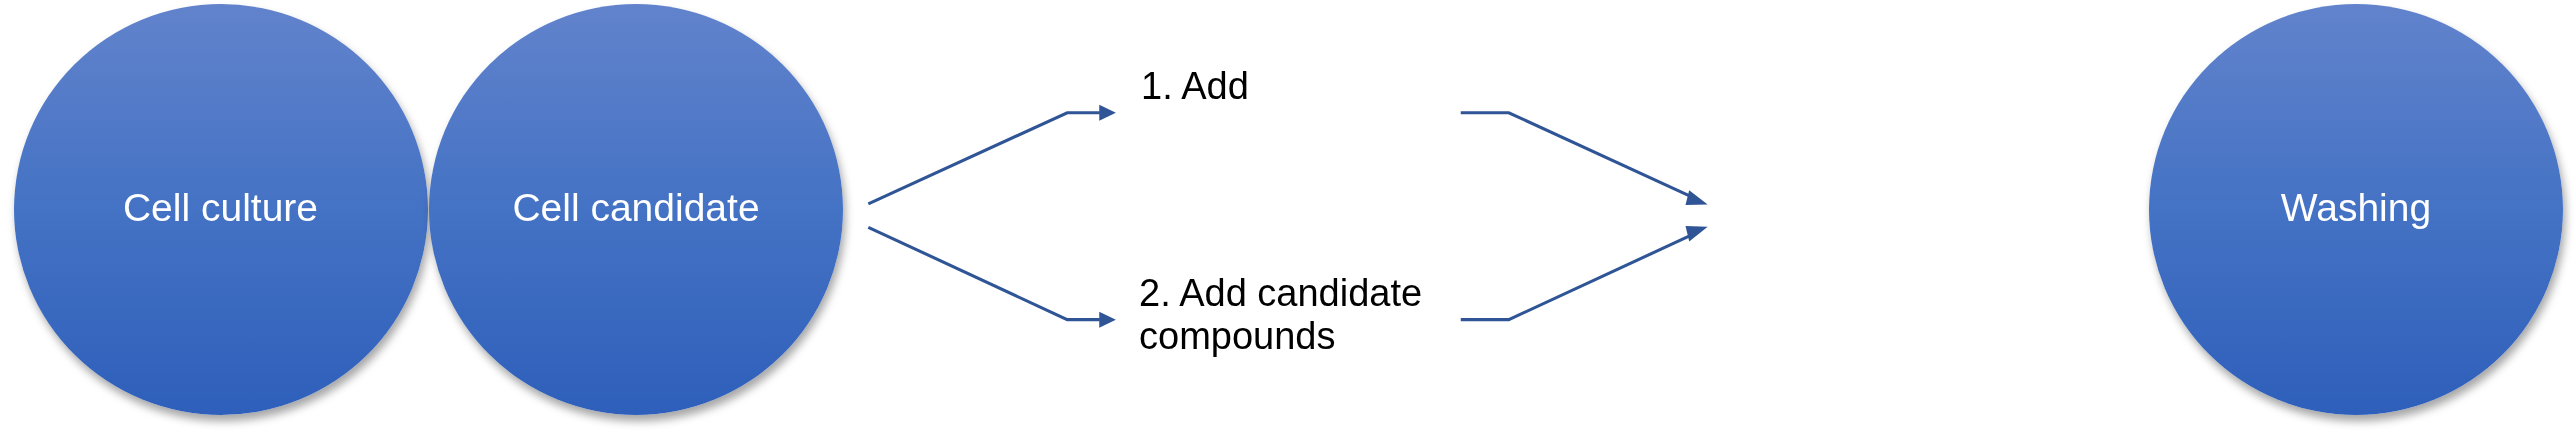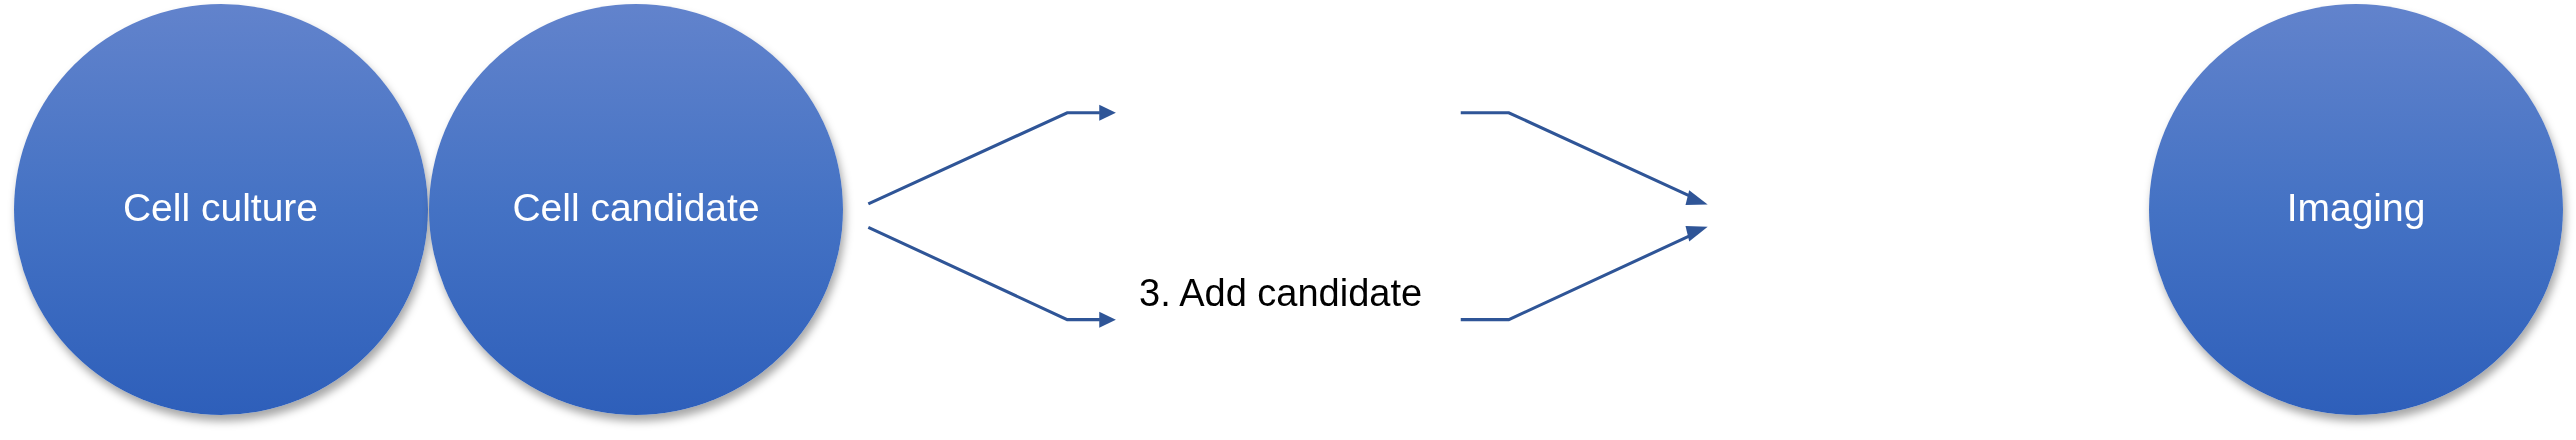--- a/index.html
+++ b/index.html
@@ -67,39 +67,41 @@
   <div class="node" style="left:13.5px;">
     <span class="node-label">Cell culture</span>
   </div>
 
   <div class="node" style="left:429px;">
     <span class="node-label">Cell candidate</span>
   </div>
 
 
   <div class="node" style="left:2149px;">
-    <span class="node-label">Imaging</span>
+    <span class="node-label">Washing</span>
   </div>
 
   <svg class="arrows" viewBox="0 0 4183 716" xmlns="http://www.w3.org/2000/svg">
     <g fill="none" stroke="#2F5597" stroke-width="5" stroke-linejoin="miter">
       <polyline points="1410,331 1733,183 1786,183"></polyline>
       <polyline points="1410,369 1733,519 1786,519"></polyline>
       <polyline points="2372,183 2450,183 2748,320"></polyline>
       <polyline points="2372,519 2450,519 2748,381"></polyline>
     </g>
     <g fill="#2F5597">
       <polygon points="1785,170 1812,183 1785,196"></polygon>
       <polygon points="1785,506 1812,519 1785,532"></polygon>
       <polygon points="2743,309 2773,332 2737,333"></polygon>
       <polygon points="2737,367 2773,368 2743,392"></polygon>
     </g>
   </svg>
 
   <div class="step-label" style="left:1141px; top:65px;">
+    <span>1. Add</span>
   </div>
 
   <div class="step-label" style="left:1139px; top:272px;">
-    <span>3. Add candidate</span>
+    <span>2. Add candidate</span>
+    <span>compounds</span>
   </div>
 
 </div>
 
 
 </body></html>

